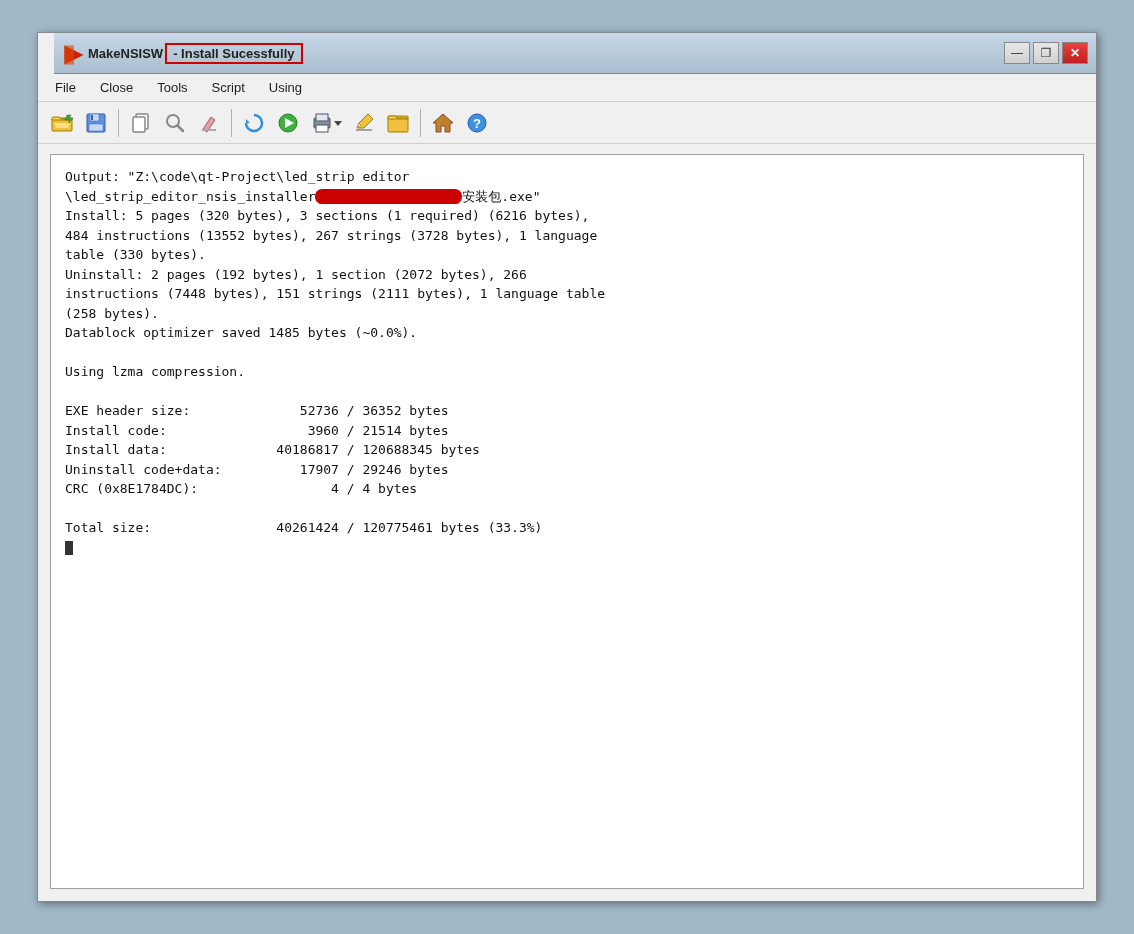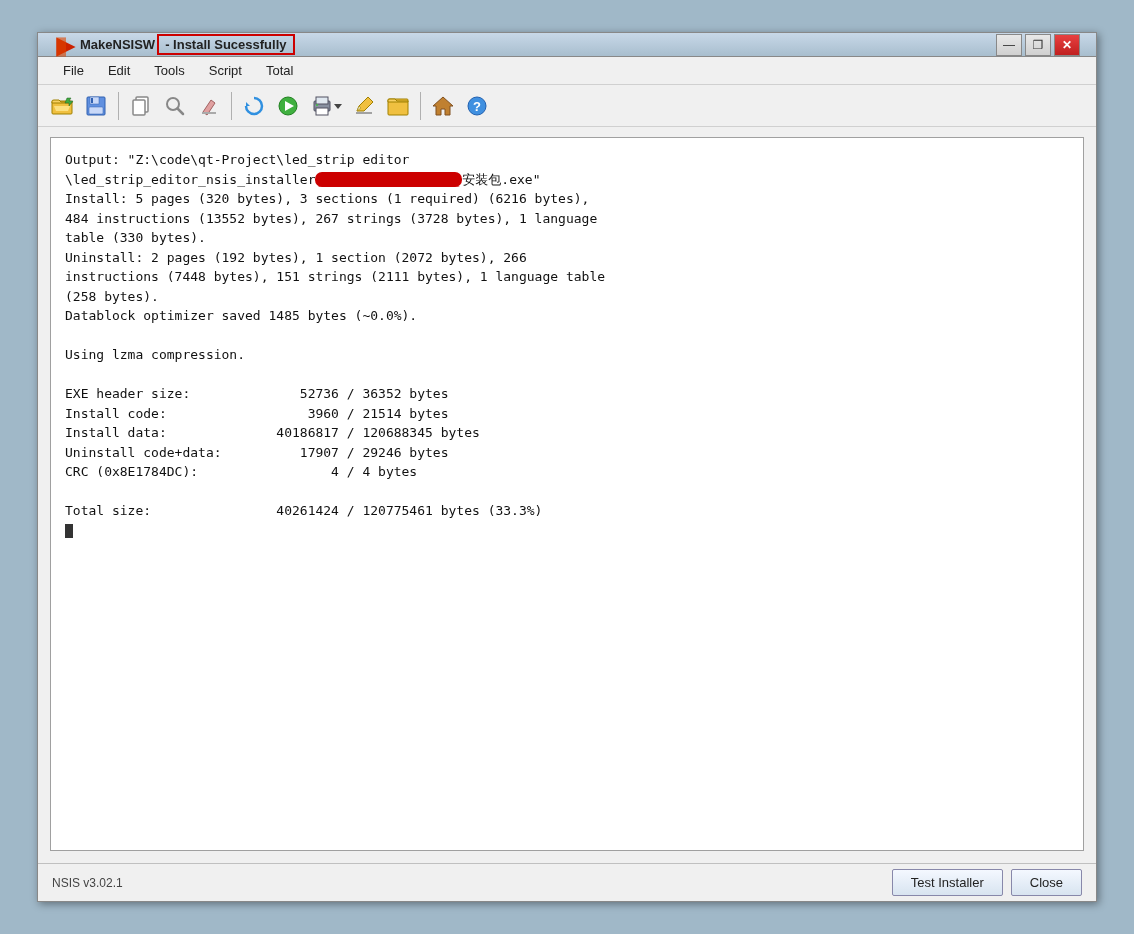--- a/index.html
+++ b/index.html
@@ -21,26 +21,27 @@
       background: #f0f0f0;
       border: 1px solid #888;
       box-shadow: 2px 2px 8px rgba(0,0,0,0.4);
       display: flex;
       flex-direction: column;
     }
 
     
     .title-bar {
       background: linear-gradient(to bottom, #c8d8e8 0%, #a8bece 100%);
-      height: 24px;
-      display: flex;
-      align-items: center;
-      padding: 0 16px;
+      height: 41px;
+      display: flex;
+      align-items: center;
+      padding: 0 8px;
       gap: 6px;
       border-bottom: 1px solid #888;
+      margin-left: 16px;
     }
 
     .title-bar-icon {
       width: 20px;
       height: 20px;
       flex-shrink: 0;
     }
 
     .title-bar-text {
       display: flex;
@@ -87,21 +88,21 @@
       color: white;
       font-weight: bold;
     }
 
     
     .menu-bar {
       background: #f0f0f0;
       height: 28px;
       display: flex;
       align-items: center;
-      padding: 0 14px;
+      padding: 0 6px;
       border-bottom: 1px solid #d0d0d0;
       gap: 2px;
     }
 
     .menu-item {
       padding: 3px 10px;
       font-size: 13px;
       color: #222;
       cursor: pointer;
       border: 1px solid transparent;
@@ -239,24 +240,24 @@
     </div>
     <div class="title-controls">
       <button class="title-btn">—</button>
       <button class="title-btn">❐</button>
       <button class="title-btn close-btn">✕</button>
     </div>
   </div>
 
   <div class="menu-bar">
     <div class="menu-item">File</div>
-    <div class="menu-item">Edit</div>
+    <div class="menu-item">Close</div>
     <div class="menu-item">Tools</div>
     <div class="menu-item">Script</div>
-    <div class="menu-item">Total</div>
+    <div class="menu-item">Using</div>
   </div>
 
   <div class="toolbar">
 
     <button class="tb-btn" title="Open">
       <svg class="icon-svg" viewBox="0 0 24 24">
         <rect x="2" y="7" width="20" height="13" rx="1" fill="#f0c040" stroke="#a08000" stroke-width="1"></rect>
         <path d="M2 9 L2 7 Q2 6 4 6 L9 6 L11 8 L22 8 L22 9 Z" fill="#f8d060" stroke="#a08000" stroke-width="1"></path>
         <path d="M4 12 L6 17 L18 17 L20 12 Z" fill="#fce080"></path>
 
@@ -373,21 +374,14 @@
 Install code:                  3960 / 21514 bytes
 Install data:              40186817 / 120688345 bytes
 Uninstall code+data:          17907 / 29246 bytes
 CRC (0x8E1784DC):                 4 / 4 bytes
 
 Total size:                40261424 / 120775461 bytes (33.3%)
 <span style="display:inline-block;width:8px;height:14px;background:#333;vertical-align:middle;"></span></pre>
     </div>
   </div>
 
-  <div class="status-bar">
-    <span class="status-text">NSIS v3.02.1</span>
-    <div class="status-buttons">
-      <button class="status-btn">Test Installer</button>
-      <button class="status-btn">Close</button>
-    </div>
-  </div>
 
 </div>
 
 </body></html>

